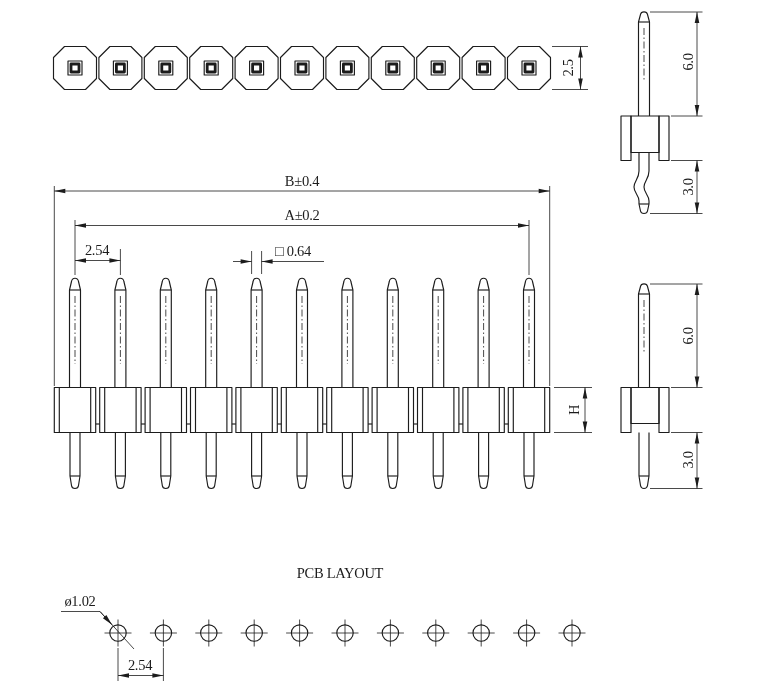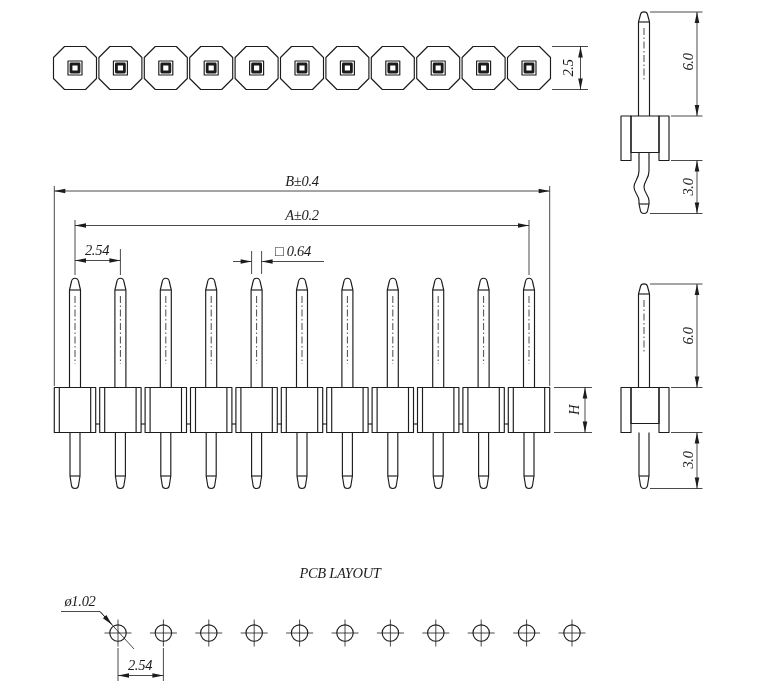--- a/index.html
+++ b/index.html
@@ -1,16 +1,16 @@
 <!DOCTYPE html>
 <html><head>
 <meta charset="utf-8">
 <style>
   html,body{margin:0;padding:0;background:#ffffff;}
-  .canvas{position:relative;width:757px;height:690px;background:#ffffff;overflow:hidden;font-style:italic;}
+  .canvas{position:relative;width:757px;height:690px;background:#ffffff;overflow:hidden;}
   svg{display:block;}
   .obj{fill:none;stroke:var(--ln,#1c1c1c);stroke-width:1.15;stroke-linejoin:round;stroke-linecap:butt;}
   .thick{stroke-width:2.8;}
   .cl{fill:none;stroke:var(--ln,#1c1c1c);stroke-width:.8;stroke-dasharray:7 2.5 1.5 2.5;}
   .dim{fill:none;stroke:var(--ln,#1c1c1c);stroke-width:.8;}
   .dimtxt{font-family:"Liberation Serif",serif;font-size:14.5px;fill:var(--ln,#1c1c1c);letter-spacing:-.3px;}
   #arw path{fill:var(--ln,#1c1c1c);}
 </style>
 </head>
 <body>

